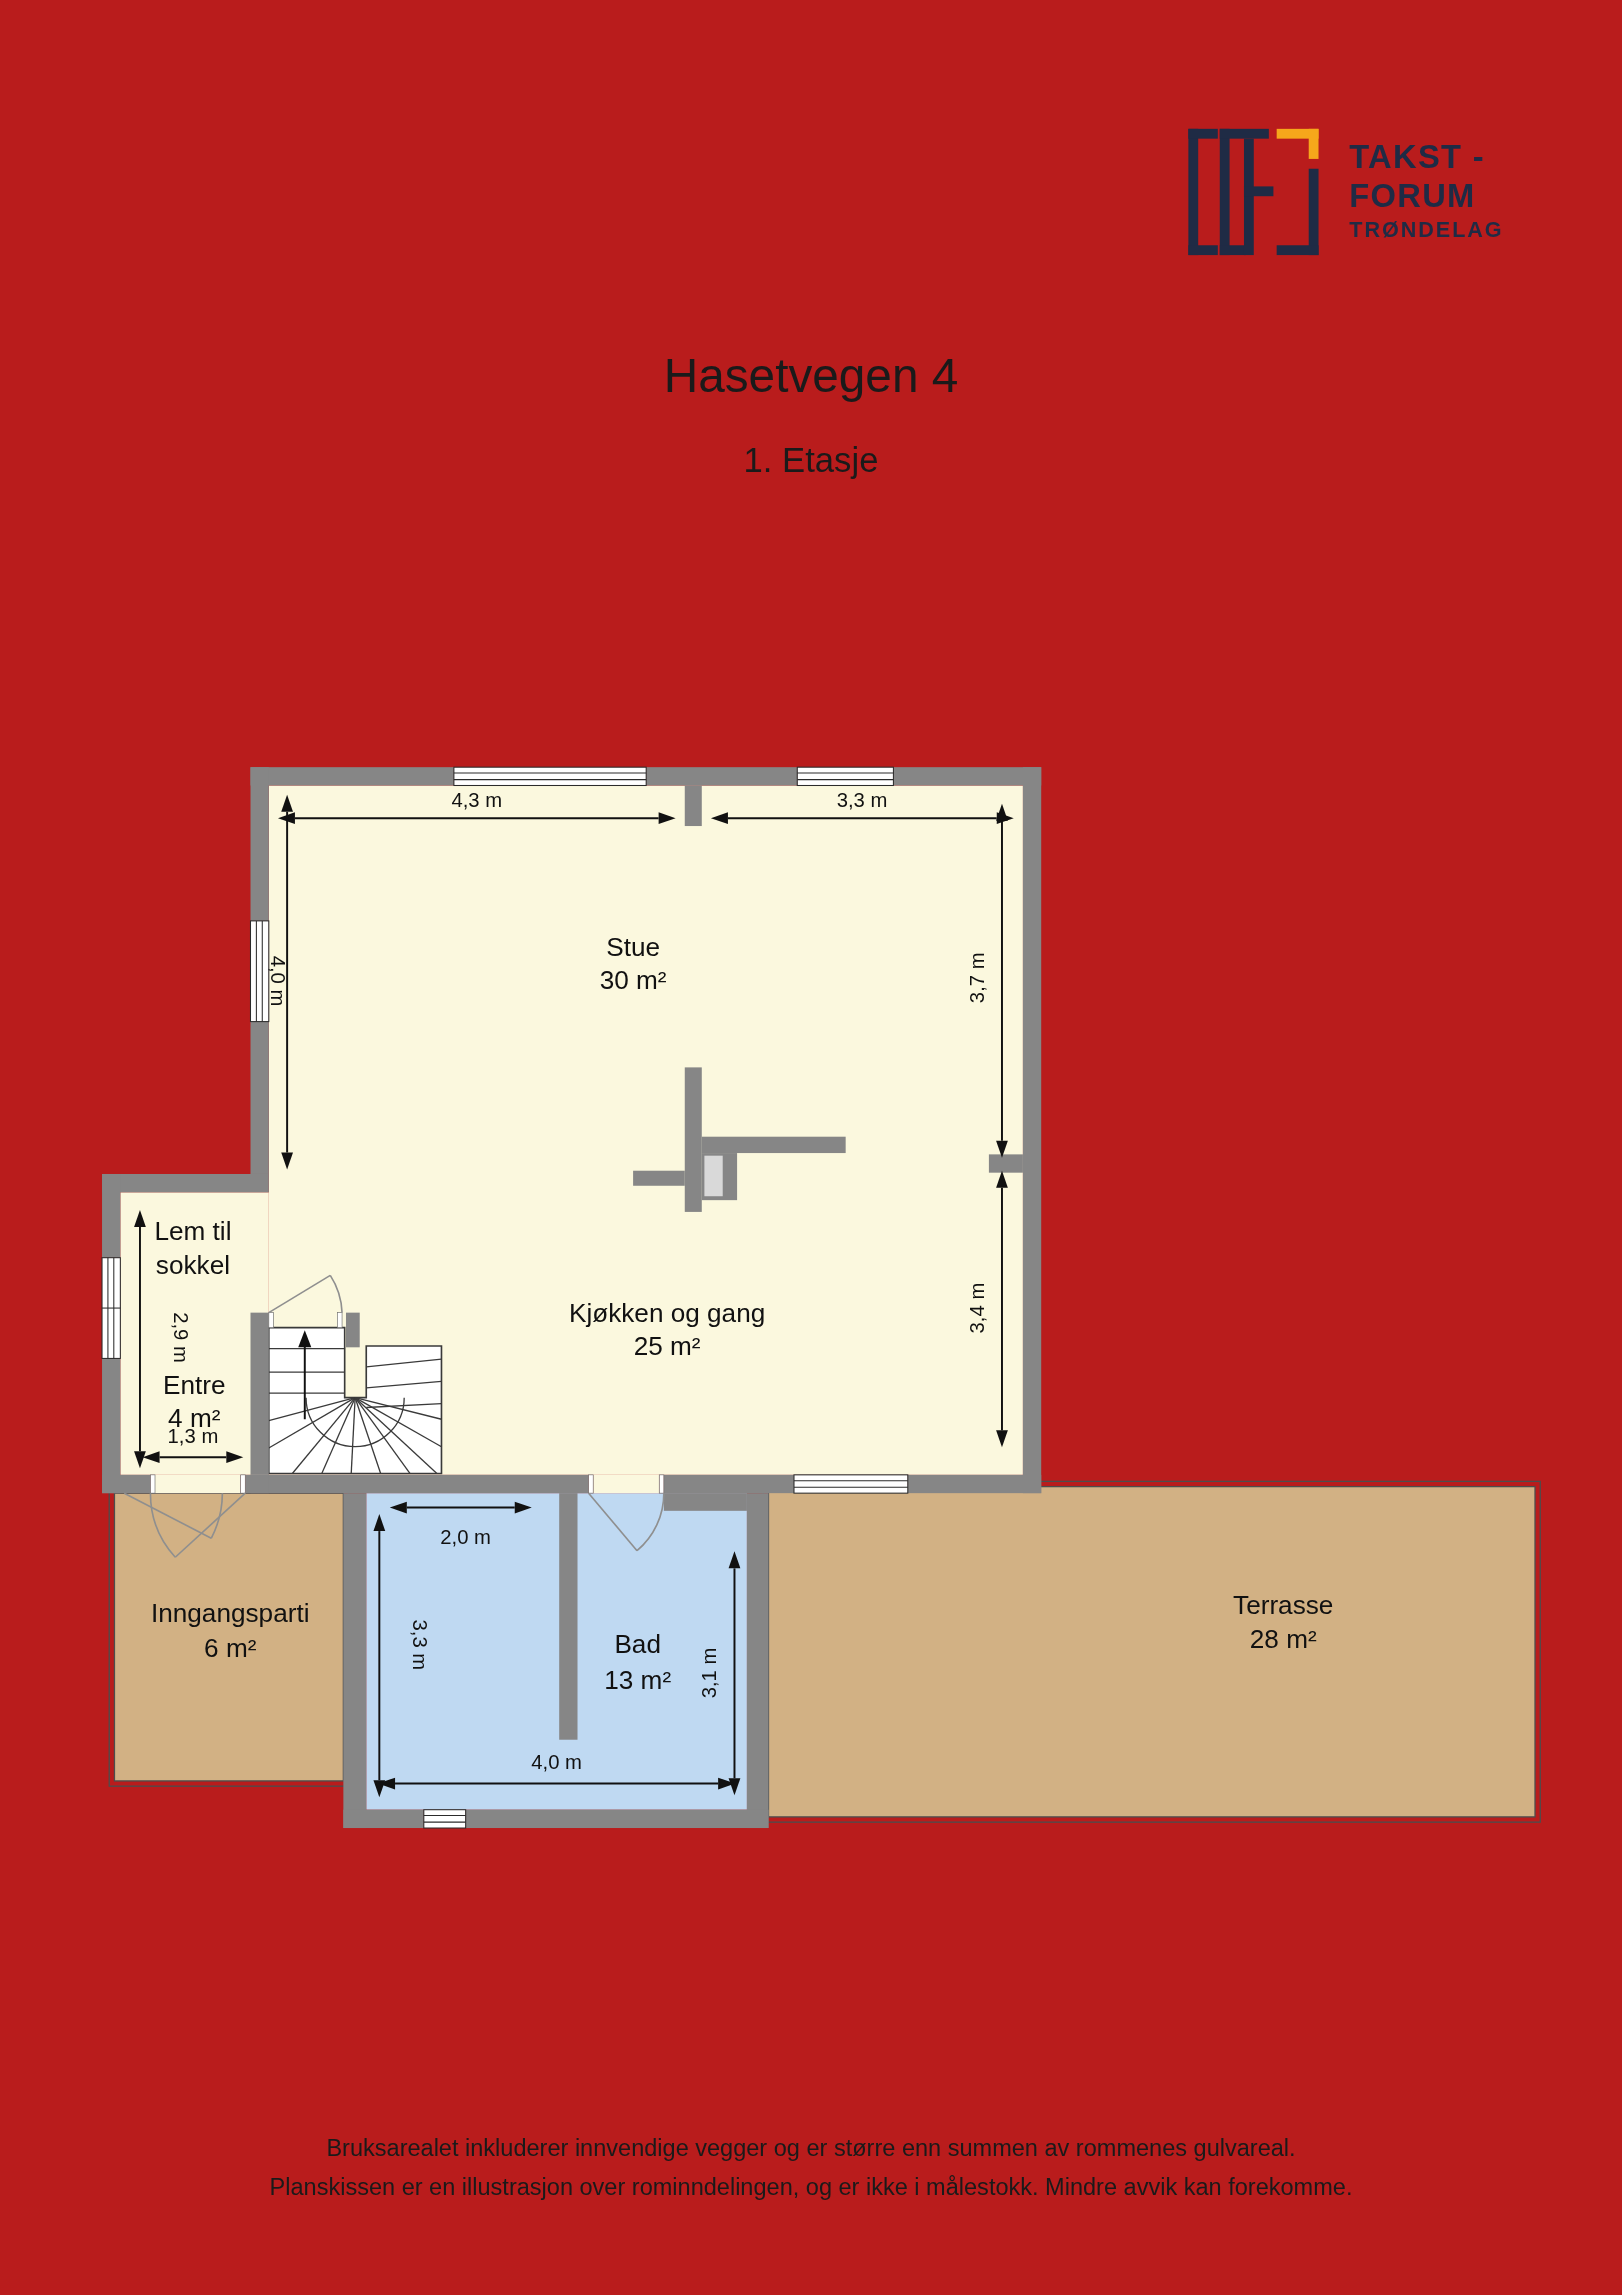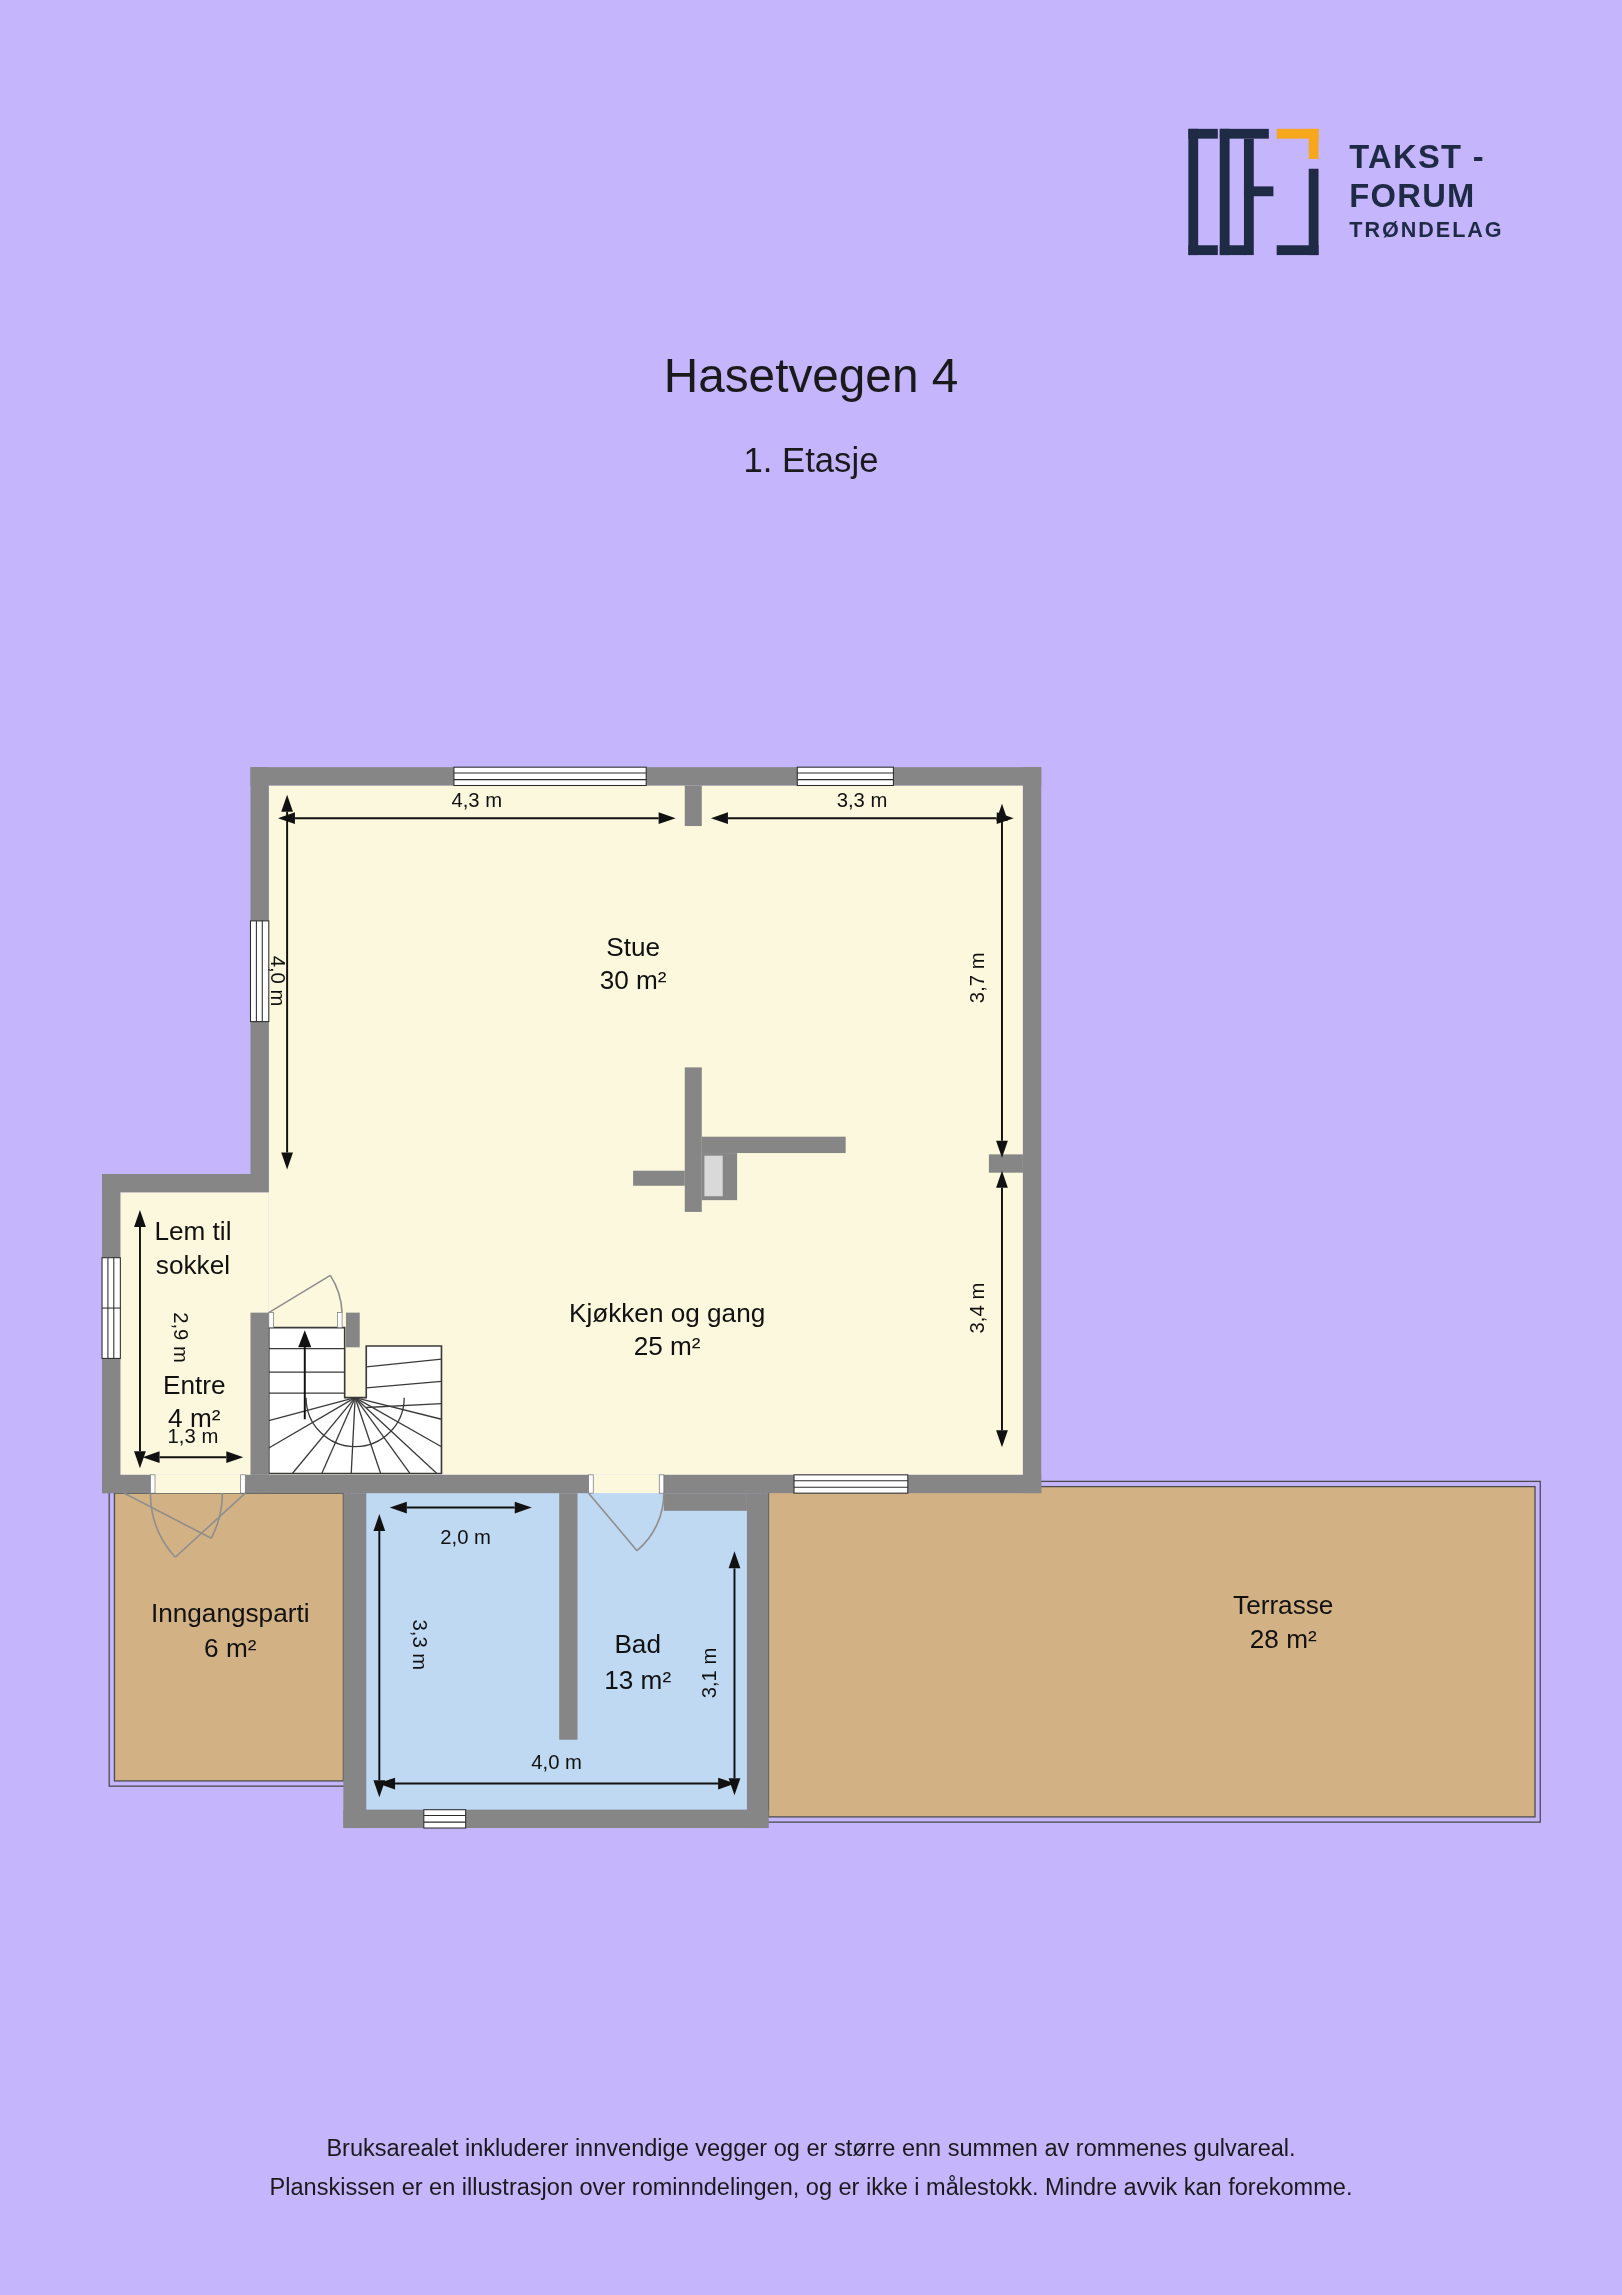--- a/index.html
+++ b/index.html
@@ -1,16 +1,16 @@
 <!DOCTYPE html>
 <html style="font-size:10.5px"><head>
 <meta charset="utf-8">
 <style>
   html,body{margin:0;padding:0;background:#ffffff;}
-  .page{position:relative;width:1622px;height:2295px;background:#c4b5fd;overflow:hidden;
+  .page{position:relative;width:1622px;height:2295px;background:#b91c1c;overflow:hidden;
         font-family:"Liberation Sans","DejaVu Sans",sans-serif;}
   svg{position:absolute;left:0;top:0;}
   .wall{fill:#868686;}
   .win{fill:#ffffff;stroke:#2b2b2b;stroke-width:1.6;}
   .winline{stroke:#2b2b2b;stroke-width:1.6;}
   .jamb{fill:#ffffff;stroke:#6d6d6d;stroke-width:1;}
   .gapfill{fill:#FBF8DE;}
   .door{stroke:#8f8f8f;stroke-width:2.5;fill:none;}
   .thinline{fill:none;stroke:#4d4d4d;stroke-width:2;}
   .stair{fill:#ffffff;stroke:#3a3a3a;stroke-width:2.5;}

